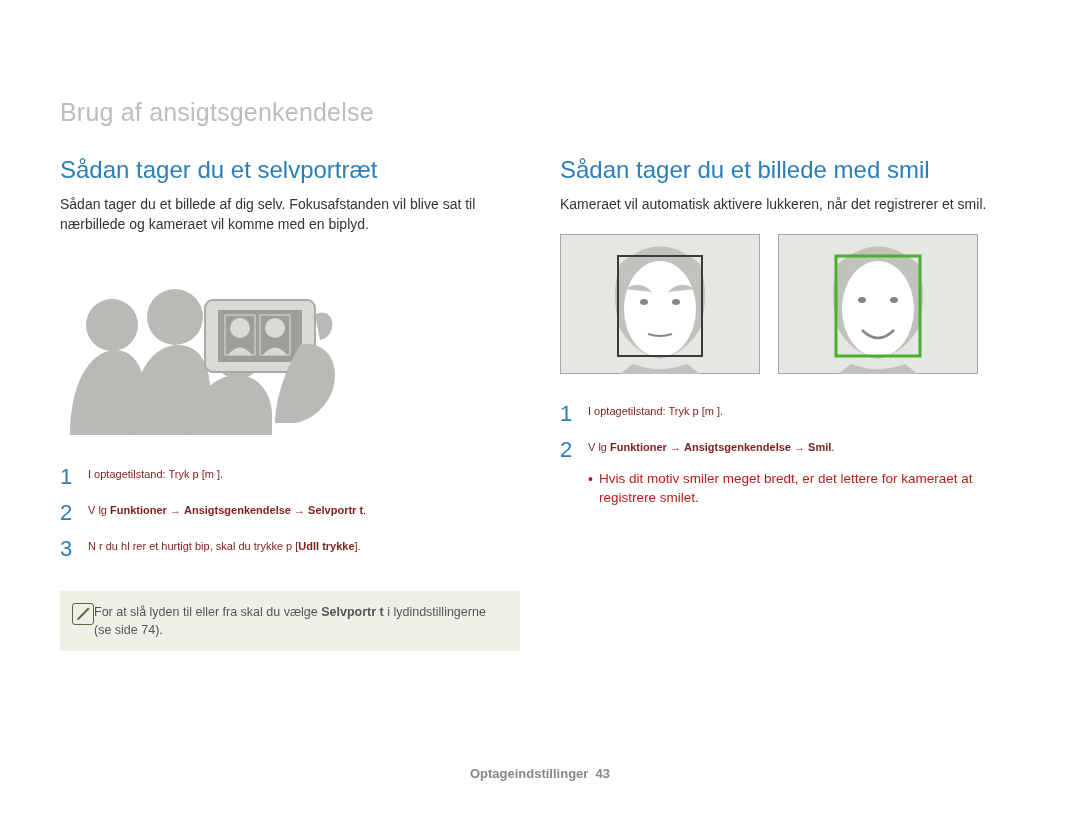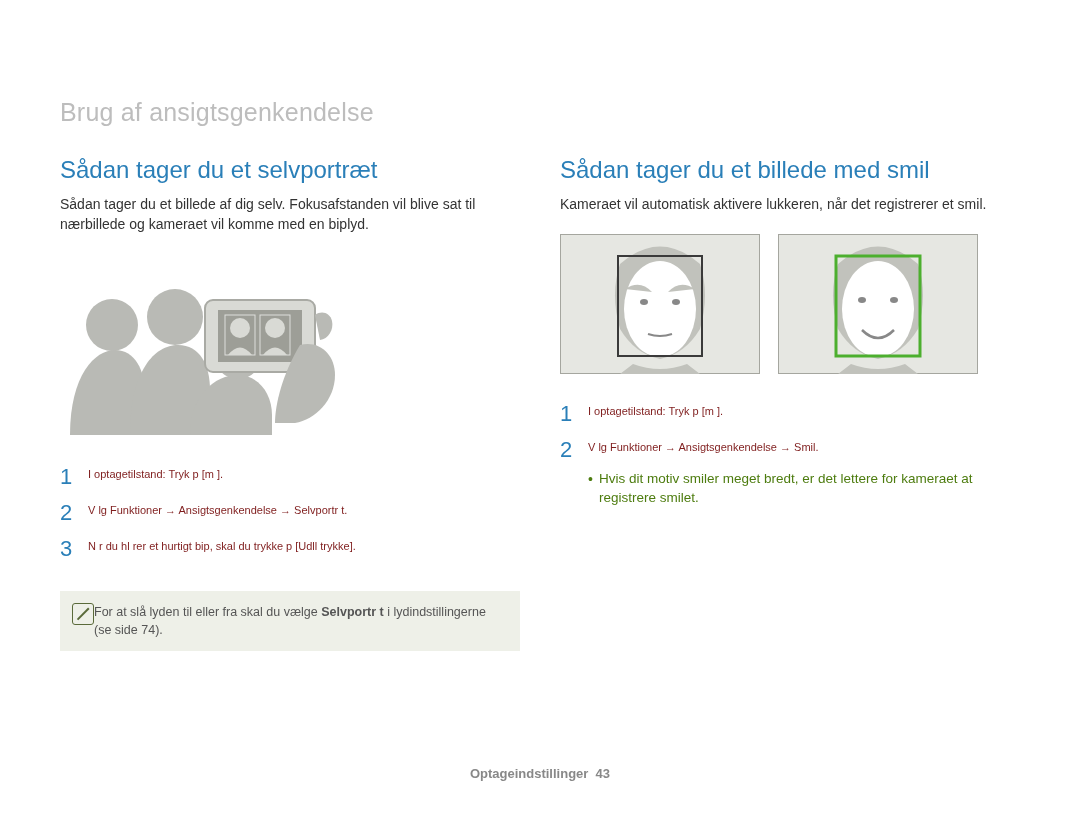--- a/index.html
+++ b/index.html
@@ -69,28 +69,28 @@
     width: 28px;
     flex-shrink: 0;
     line-height: 1.1;
   }
   .step-text {
     font-size: 11px;
     line-height: 1.45;
     color: #7f1d1d;
     padding-top: 2px;
   }
-  .step-text strong { font-weight: 400; }
+  .step-text strong { font-weight: 700; }
   .sub-bullet {
     margin-left: 28px;
     margin-top: -6px;
     margin-bottom: 10px;
     display: flex;
     font-size: 13.5px;
-    color: #4d7c0f;
+    color: #b91c1c;
     line-height: 1.45;
   }
   .sub-bullet::before {
     content: "•";
     margin-right: 6px;
     font-size: 14px;
   }
   .note-box {
     background: #eef0e8;
     padding: 12px 14px 12px 12px;

